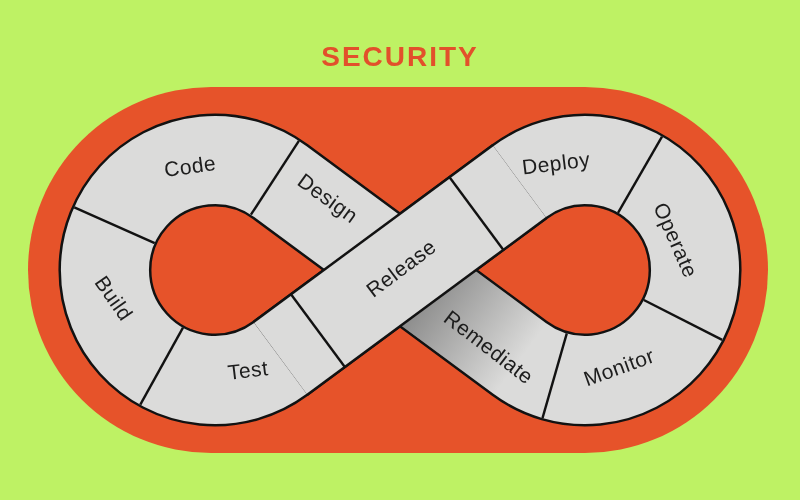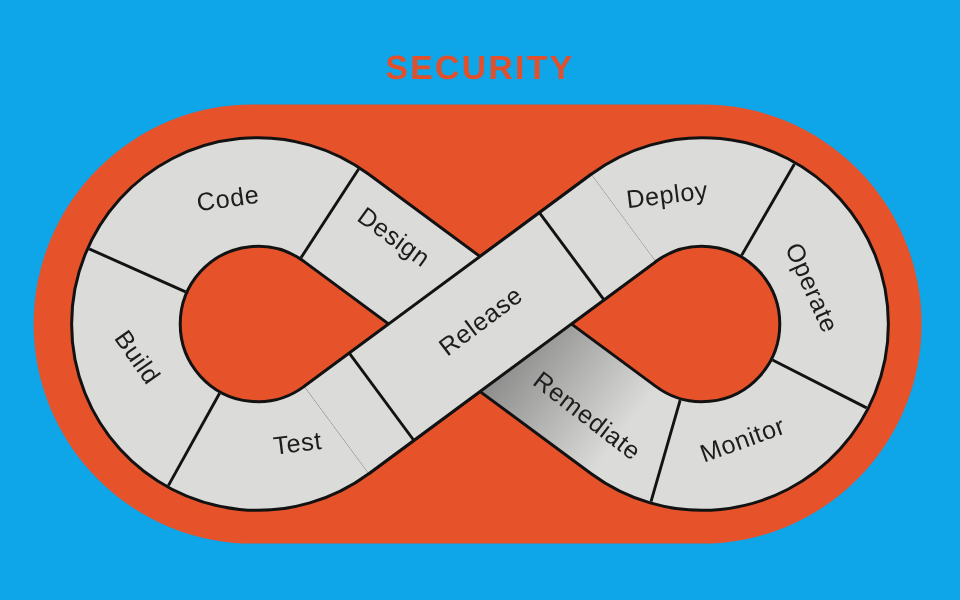--- a/index.html
+++ b/index.html
@@ -8,21 +8,21 @@
     background: #ffffff;
     width: 800px;
     height: 500px;
     overflow: hidden;
     font-family: "Liberation Sans", sans-serif;
   }
   .stage {
     position: relative;
     width: 800px;
     height: 500px;
-    background: #0ea5e9;
+    background: #bef264;
   }
   svg { display: block; }
   .seg-label {
     font-family: "Liberation Sans", sans-serif;
     font-size: 21px;
     font-weight: 400;
     letter-spacing: 0.5px;
     fill: #1d1d1d;
   }
   .diagram-title {

